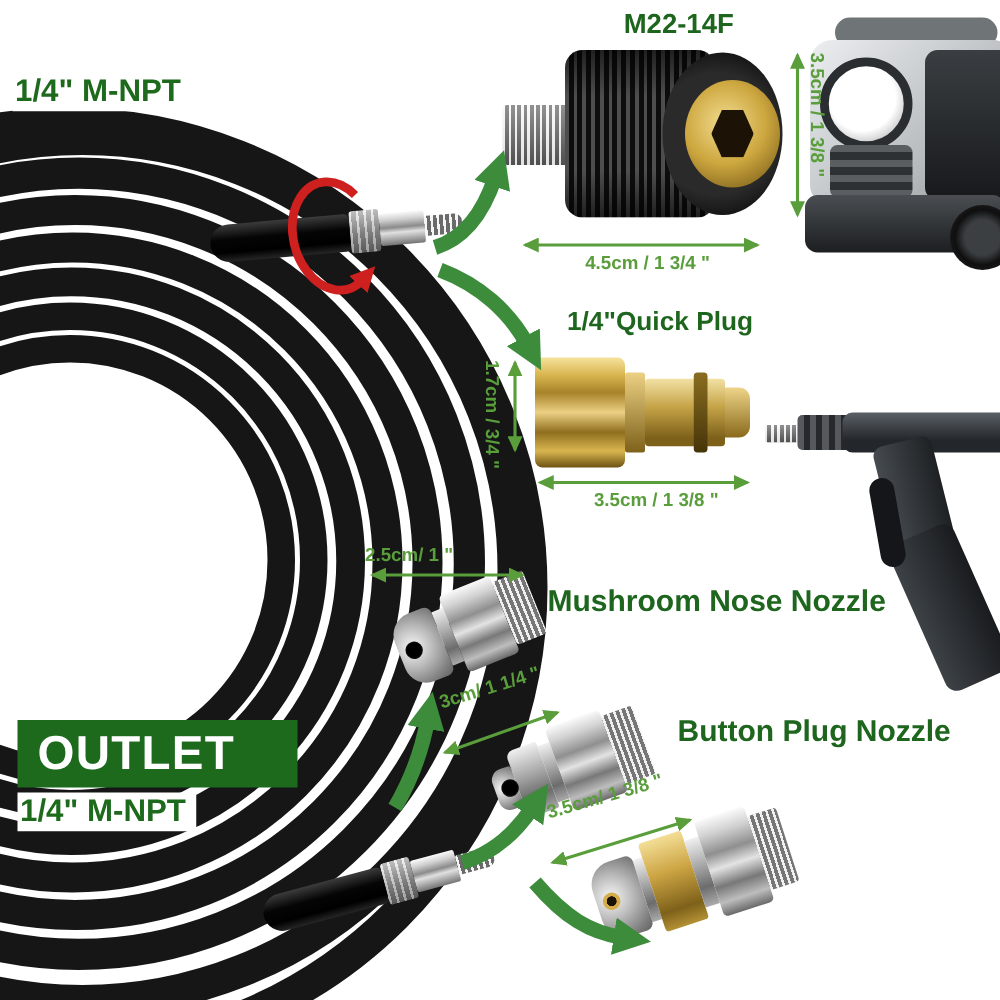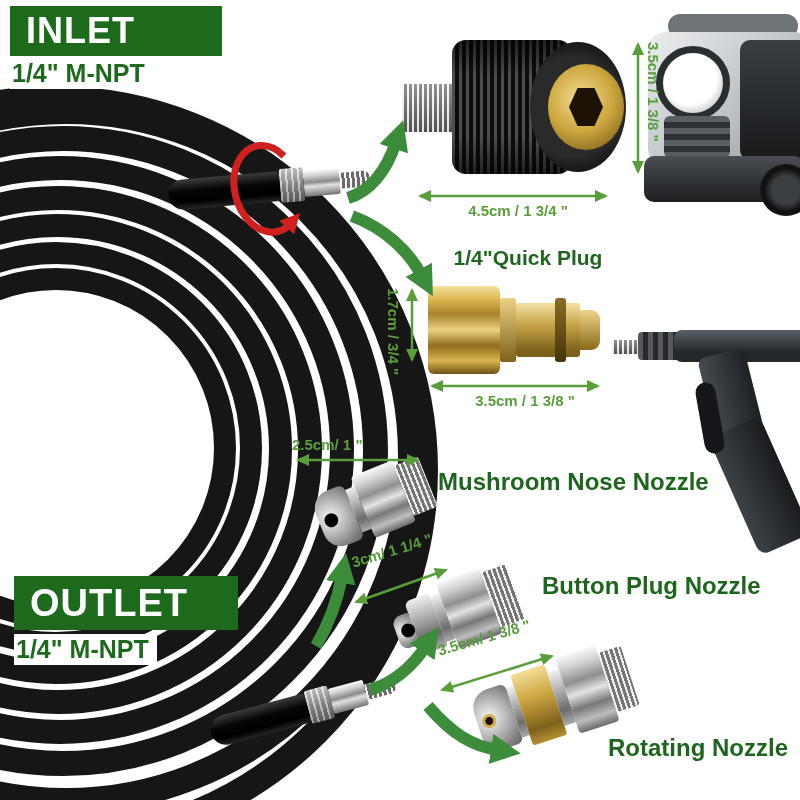--- a/index.html
+++ b/index.html
@@ -145,39 +145,36 @@
     <path d="M428,706 C452,734 472,746 498,750" fill="none" stroke="#3c8c3c" stroke-width="12" marker-end="url(#gbig)"></path>
     <line x1="638" y1="44" x2="638" y2="172" stroke="#5a9e3c" stroke-width="2.5" marker-start="url(#gsmr)" marker-end="url(#gsm)"></line>
     <line x1="420" y1="196" x2="606" y2="196" stroke="#5a9e3c" stroke-width="2.5" marker-start="url(#gsmr)" marker-end="url(#gsm)"></line>
     <line x1="412" y1="290" x2="412" y2="360" stroke="#5a9e3c" stroke-width="2.5" marker-start="url(#gsmr)" marker-end="url(#gsm)"></line>
     <line x1="432" y1="386" x2="598" y2="386" stroke="#5a9e3c" stroke-width="2.5" marker-start="url(#gsmr)" marker-end="url(#gsm)"></line>
     <line x1="298" y1="460" x2="418" y2="460" stroke="#5a9e3c" stroke-width="2.5" marker-start="url(#gsmr)" marker-end="url(#gsm)"></line>
     <line x1="356" y1="602" x2="446" y2="570" stroke="#5a9e3c" stroke-width="2.5" marker-start="url(#gsmr)" marker-end="url(#gsm)"></line>
     <line x1="442" y1="690" x2="552" y2="656" stroke="#5a9e3c" stroke-width="2.5" marker-start="url(#gsmr)" marker-end="url(#gsm)"></line>
   </svg>
 
+  <div class="plabel" style="left:458px;top:6px;width:170px;text-align:center;font-size:22px;">M22-14F</div>
   <div class="dim" style="left:662px;top:42px;width:140px;transform:rotate(90deg);transform-origin:0 0;">3.5cm / 1 3/8 "</div>
   <div class="dim" style="left:428px;top:202px;width:180px;text-align:center;">4.5cm / 1 3/4 "</div>
 
   <div class="plabel" style="left:428px;top:246px;width:200px;text-align:center;font-size:21px;">1/4"Quick Plug</div>
   <div class="dim" style="left:402px;top:288px;width:92px;transform:rotate(90deg);transform-origin:0 0;">1.7cm / 3/4 "</div>
   <div class="dim" style="left:440px;top:392px;width:170px;text-align:center;">3.5cm / 1 3/8 "</div>
 
   <div class="dim" style="left:292px;top:436px;">2.5cm/ 1 "</div>
   <div class="plabel" style="left:438px;top:468px;">Mushroom Nose Nozzle</div>
 
   <div class="dim" style="left:352px;top:554px;transform:rotate(-17deg);transform-origin:0 50%;">3cm/ 1 1/4 "</div>
   <div class="plabel" style="left:542px;top:572px;">Button Plug Nozzle</div>
 
   <div class="dim" style="left:438px;top:642px;transform:rotate(-16deg);transform-origin:0 50%;">3.5cm/ 1 3/8 "</div>
-  <div class="plabel" style="left:608px;top:734px;">Rotating Nozzle</div>
 
-  <div class="badge" style="left:10px;top:6px;width:196px;height:50px;font-size:36px;">
-    <span>INLET</span>
-  </div>
   <div class="badge-sub" style="left:10px;top:58px;font-size:25px;">1/4" M-NPT</div>
 
   <div class="badge" style="left:14px;top:576px;width:208px;height:54px;font-size:38px;">
     <span>OUTLET</span>
   </div>
   <div class="badge-sub" style="left:14px;top:634px;font-size:25px;">1/4" M-NPT</div>
 
 </div>
 
 </body></html>

